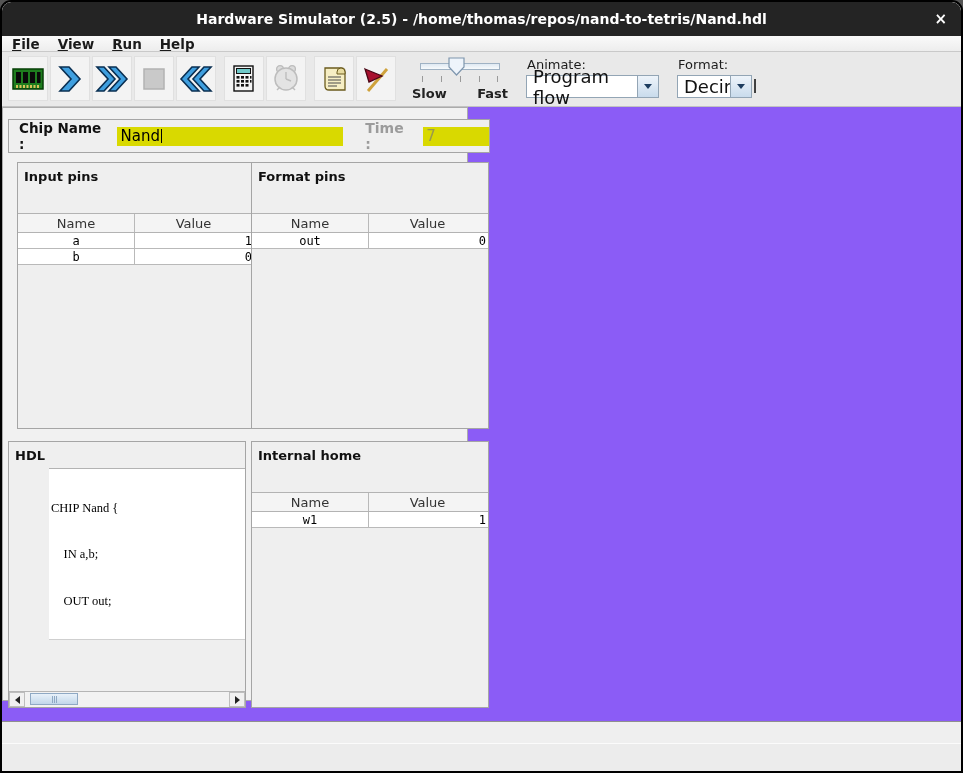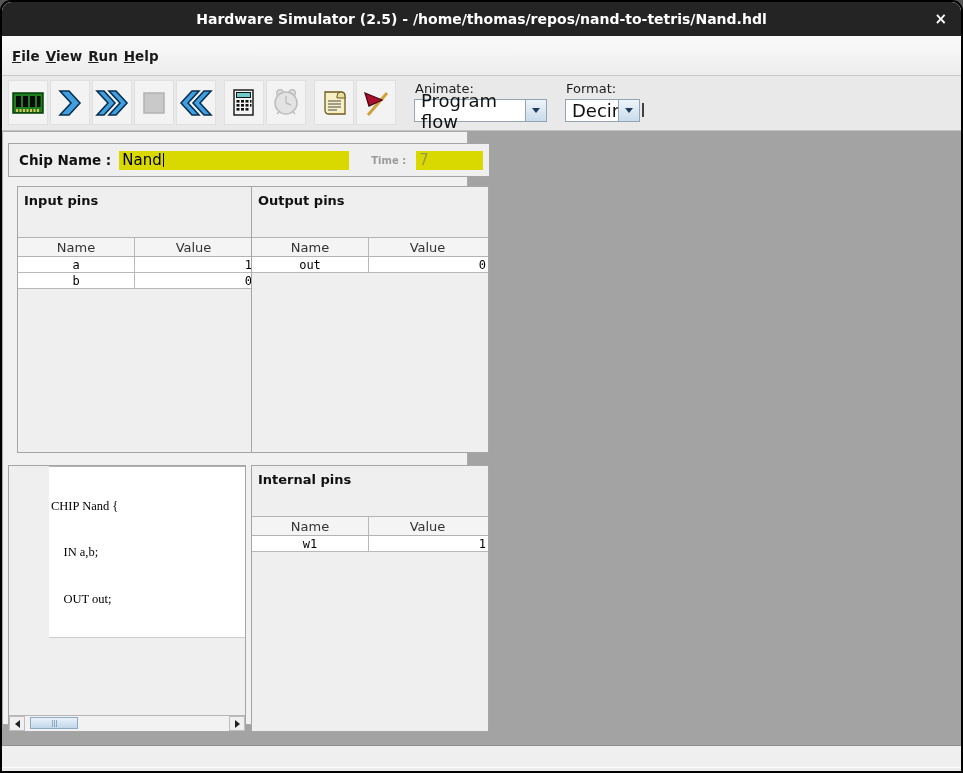--- a/index.html
+++ b/index.html
@@ -6,22 +6,22 @@
   *{box-sizing:border-box;}
   .window{width:963px;height:773px;background:#efefef;border:2px solid #000;
     border-radius:11px 11px 0 0;overflow:hidden;display:flex;flex-direction:column;}
   
   .titlebar{height:34px;background:var(--titlebar-bg,#242424);border-radius:9px 9px 0 0;
     display:flex;align-items:center;justify-content:center;position:relative;flex:0 0 auto;}
   .title-text{color:#fff;font-weight:bold;font-size:14px;}
   .close-btn{position:absolute;right:14px;top:0;height:34px;display:flex;align-items:center;
     color:#fff;font-size:15px;font-weight:bold;cursor:default;}
   
-  .menubar{height:40px;background:linear-gradient(#fafafa,#ededed);border-bottom:1px solid #c9c9c9;
-    display:flex;align-items:center;padding-left:8px;gap:2px;flex:0 0 auto;}
+  .menubar{height:16px;background:linear-gradient(#fafafa,#ededed);border-bottom:1px solid #c9c9c9;
+    display:flex;align-items:center;padding-left:8px;gap:14px;flex:0 0 auto;}
   .menu-item{display:inline-block;font-size:13.5px;font-weight:bold;color:#1a1a1a;padding:2px 2px;}
   .menu-item::first-letter{text-decoration:underline;}
   
   .toolbar{height:55px;background:#e9e9e9;border-bottom:1px solid #c2c2c2;display:flex;
     align-items:flex-start;padding:4px 0 0 6px;gap:2px;flex:0 0 auto;}
   .tbtn{width:40px;height:45px;background:#f3f3f3;border:1px solid #e0e0e0;display:flex;
     align-items:center;justify-content:center;}
   .tbtn.gap{margin-left:6px;}
   .tbtn svg{display:block;}
   .slider-wrap{width:96px;height:48px;position:relative;margin-left:14px;flex:0 0 auto;}
@@ -35,31 +35,31 @@
   .combo-group{display:flex;flex-direction:column;margin-left:16px;flex:0 0 auto;}
   .combo-label{font-size:13px;color:#1c1c1c;margin:1px 0 3px 1px;}
   .combo{display:flex;height:23px;}
   .combo-field{background:#fff;border:1px solid #93a5b5;border-right:0;font-size:18px;color:#111;
     display:flex;align-items:center;padding:0 6px;}
   .combo-arrow{width:22px;background:linear-gradient(#eef4fa,#c9dbec);border:1px solid #93a5b5;
     display:flex;align-items:center;justify-content:center;}
   .combo-arrow i{width:0;height:0;border-left:4px solid transparent;border-right:4px solid transparent;
     border-top:5px solid #1d3c5e;}
   
-  .main{position:relative;height:614px;background:#a3a3a3;flex:0 0 auto;}
+  .main{position:relative;height:614px;background:#8b5cf6;flex:0 0 auto;}
   .panel{position:absolute;border:1px solid #a5a5a5;background:#efefef;}
   .panel-title{font-size:13px;font-weight:bold;color:#111;padding:6px 6px 5px 6px;}
   
   .chip-header{left:6px;top:12px;width:482px;height:34px;display:flex;align-items:center;}
   .chip-name-label{font-size:13.5px;font-weight:bold;color:#111;margin-left:10px;}
   .yellow-field{background:var(--highlight-yellow,#d9d900);height:19px;display:flex;
     align-items:center;font-size:15px;color:#000;padding:0 3px;}
   .chip-name-field{width:230px;margin-left:8px;}
   .caret{display:inline-block;width:1.5px;height:14px;background:#000;margin-left:1px;}
-  .time-label{font-size:10px;font-weight:600;color:var(--disabled-text,#9b9b9b);margin-left:22px;}
+  .time-label{font-size:14px;font-weight:600;color:var(--disabled-text,#9b9b9b);margin-left:22px;}
   .time-field{width:67px;margin-left:10px;color:#99994d;}
   
   .pin-input{left:15px;top:55px;width:238px;height:267px;}
   .pin-output{left:249px;top:55px;width:238px;height:267px;}
   .pin-internal{left:249px;top:334px;width:238px;height:267px;}
   .ptable{width:100%;border-top:1px solid #b3b3b3;margin-top:24px;}
   .prow{display:flex;background:#fff;border-bottom:1px solid #b9b9b9;height:16px;}
   .prow.head{background:#f4f4f4;height:19px;border-bottom:1px solid #b3b3b3;}
   .pcell{display:flex;align-items:center;justify-content:center;overflow:hidden;}
   .pcell.name{width:117px;border-right:1px solid #b9b9b9;}
@@ -219,20 +219,39 @@
 
     <div class="tbtn">
       <span>
         <svg width="30" height="30" viewBox="0 0 30 30">
           <line x1="7" y1="27" x2="26" y2="5" stroke="#cfa23c" stroke-width="3"></line>
           <path d="M4 5 L21 12 L8 18 Z" fill="#a8102e" stroke="#4a0614" stroke-width="1.3"></path>
         </svg>
       </span>
     </div>
 
+    <div class="slider-wrap">
+      <div class="slider-track"></div>
+      <div class="slider-thumb">
+        <svg width="17" height="19" viewBox="0 0 17 19">
+          <polygon points="1,1 16,1 16,10 8.5,18 1,10" fill="#eef4fb" stroke="#7e96ae" stroke-width="1.2"></polygon>
+        </svg>
+      </div>
+      <div class="slider-ticks">
+        <i style="left:0"></i>
+          <i style="left:19px"></i>
+          <i style="left:38px"></i>
+          <i style="left:57px"></i>
+          <i style="left:75px"></i>
+      </div>
+      <div class="slider-labels">
+        <span>Slow</span>
+        <span>Fast</span>
+      </div>
+    </div>
 
     <div class="combo-group">
       <span class="combo-label">Animate:</span>
       <div class="combo">
         <div class="combo-field" style="width:111px">Program flow</div>
         <div class="combo-arrow">
             <i></i>
           </div>
       </div>
     </div>
@@ -276,34 +295,35 @@
           <div class="pcell value">1</div>
         </div>
         <div class="prow">
           <div class="pcell name">b</div>
           <div class="pcell value val-changed">0</div>
         </div>
       </div>
     </div>
 
     <div class="panel pin-output">
-      <div class="panel-title">Output pins</div>
+      <div class="panel-title">Format pins</div>
       <div class="ptable">
         <div class="prow head">
           <div class="pcell name">Name</div>
           <div class="pcell value" style="justify-content:center">Value</div>
         </div>
         <div class="prow">
           <div class="pcell name dim">out</div>
           <div class="pcell value dim">0</div>
         </div>
       </div>
     </div>
 
     <div class="panel hdl-panel">
+      <div class="panel-title">HDL</div>
       <div class="hdl-code">
         <div class="code-line">CHIP Nand {</div>
         <div class="code-line">    IN a,b;</div>
         <div class="code-line">    OUT out;</div>
         
         
         
         
         
       </div>
@@ -319,21 +339,21 @@
               <i></i>
             </div>
         </div>
         <div class="sb-btn">
             <i class="tri-right"></i>
           </div>
       </div>
     </div>
 
     <div class="panel pin-internal">
-      <div class="panel-title">Internal pins</div>
+      <div class="panel-title">Internal home</div>
       <div class="ptable">
         <div class="prow head">
           <div class="pcell name">Name</div>
           <div class="pcell value" style="justify-content:center">Value</div>
         </div>
         <div class="prow">
           <div class="pcell name dim">w1</div>
           <div class="pcell value dim">1</div>
         </div>
       </div>

